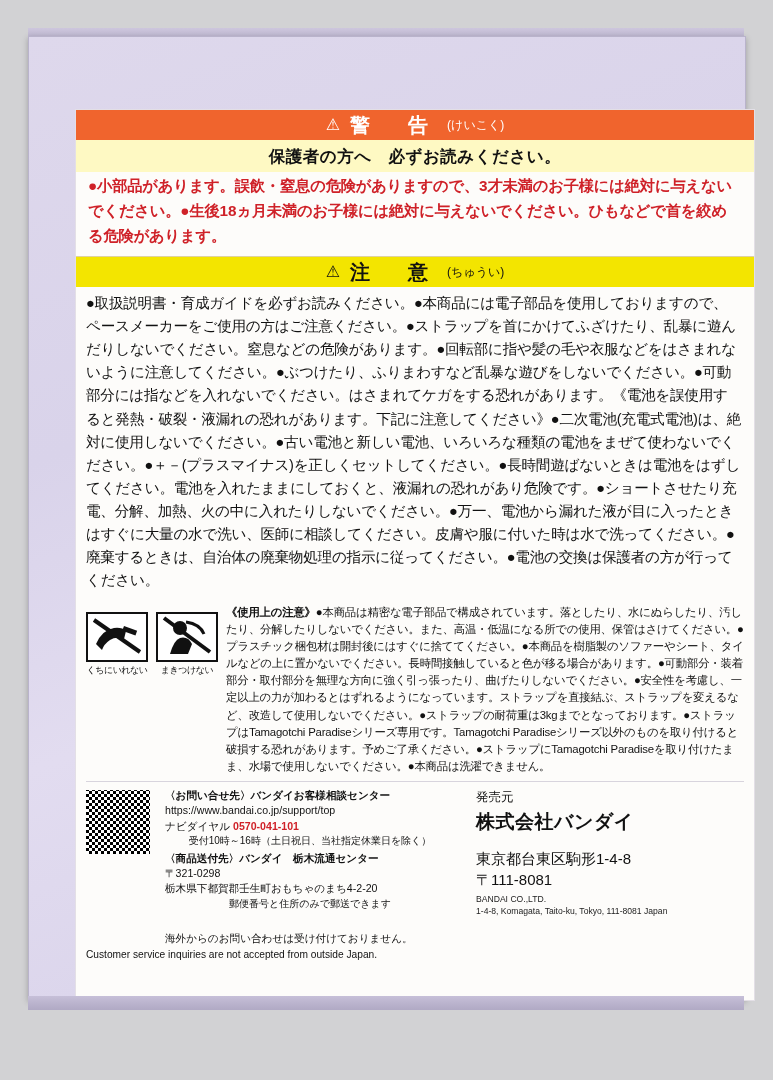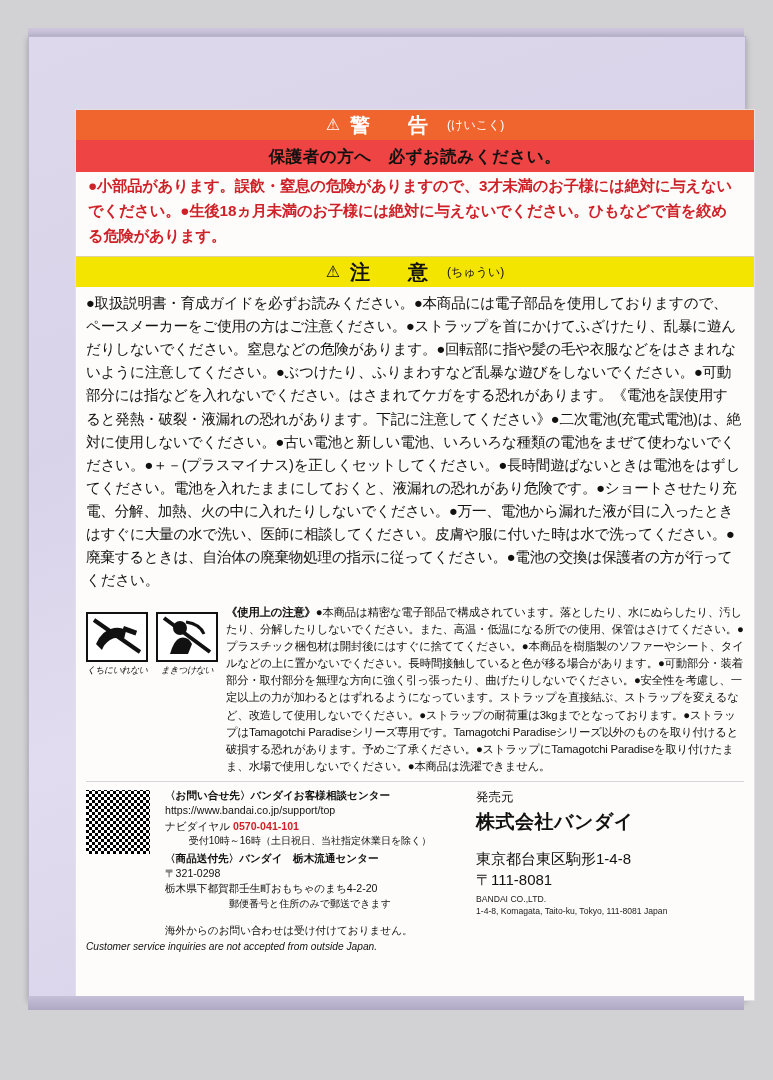--- a/index.html
+++ b/index.html
@@ -72,21 +72,21 @@
     font-size: 20px;
     font-weight: bold;
     letter-spacing: 9px;
     color: #ffffff;
   }
   .warn-head .kana {
     font-size: 12px;
     color: #ffffff;
   }
   .warn-sub {
-    background: #ef4444;
+    background: #fef9c3;
     text-align: center;
     font-size: 16.5px;
     font-weight: bold;
     color: #111;
     padding: 6px 0 4px;
     letter-spacing: 0.5px;
   }
   .warn-body {
     padding: 2px 12px 8px 12px;
     font-size: 15.3px;
@@ -129,21 +129,20 @@
     gap: 8px;
   }
   .picto-col {
     display: flex;
     gap: 8px;
     padding-top: 8px;
   }
   .picto {
     width: 62px;
     text-align: center;
-    font-style: italic;
   }
   .picto .frame {
     width: 58px;
     height: 46px;
     border: 2px solid #111;
     background: #fff;
     position: relative;
     overflow: hidden;
   }
   .picto .cap {
@@ -195,21 +194,20 @@
   }
   .seller .lbl { font-size: 12.5px; margin-bottom: 2px; }
   .seller .name { font-size: 19px; font-weight: bold; letter-spacing: 0.5px; }
   .seller .addr { font-size: 15px; margin-top: 12px; }
   .seller .zip { font-size: 15px; }
   .seller .en { font-size: 8.6px; line-height: 1.35; margin-top: 3px; color: #222; }
   .note-en {
     padding: 2px 10px 0 10px;
     font-size: 10.2px;
     color: #111;
-    font-style: italic;
   }
   .divider {
     border-top: 1px solid #d8d4dd;
     margin: 4px 10px 0 10px;
   }
 </style>
 </head>
 <body>
 
 <div id="page">
@@ -270,21 +268,21 @@
         <div class="contact">
           <div class="row-title">〈お問い合せ先〉バンダイお客様相談センター</div>
           <div>https://www.bandai.co.jp/support/top</div>
           <div><span>ナビダイヤル</span>
             <span class="red">0570-041-101</span></div>
           <div class="small">受付10時～16時（土日祝日、当社指定休業日を除く）</div>
           <div class="row-title" style="margin-top:2px">〈商品送付先〉バンダイ　栃木流通センター</div>
           <div>〒321-0298</div>
           <div>栃木県下都賀郡壬生町おもちゃのまち4-2-20</div>
           <div class="small">郵便番号と住所のみで郵送できます</div>
-          <div style="margin-top:12px">海外からのお問い合わせは受け付けておりません。</div>
+          <div style="margin-top:20px">海外からのお問い合わせは受け付けておりません。</div>
         </div>
         <div class="seller">
           <div class="lbl">発売元</div>
           <div class="name">株式会社バンダイ</div>
           <div class="addr">東京都台東区駒形1-4-8</div>
           <div class="zip">〒111-8081</div>
           <div class="en" style="white-space:pre-line">BANDAI CO.,LTD.
 1-4-8, Komagata, Taito-ku, Tokyo, 111-8081 Japan</div>
         </div>
       </div>

